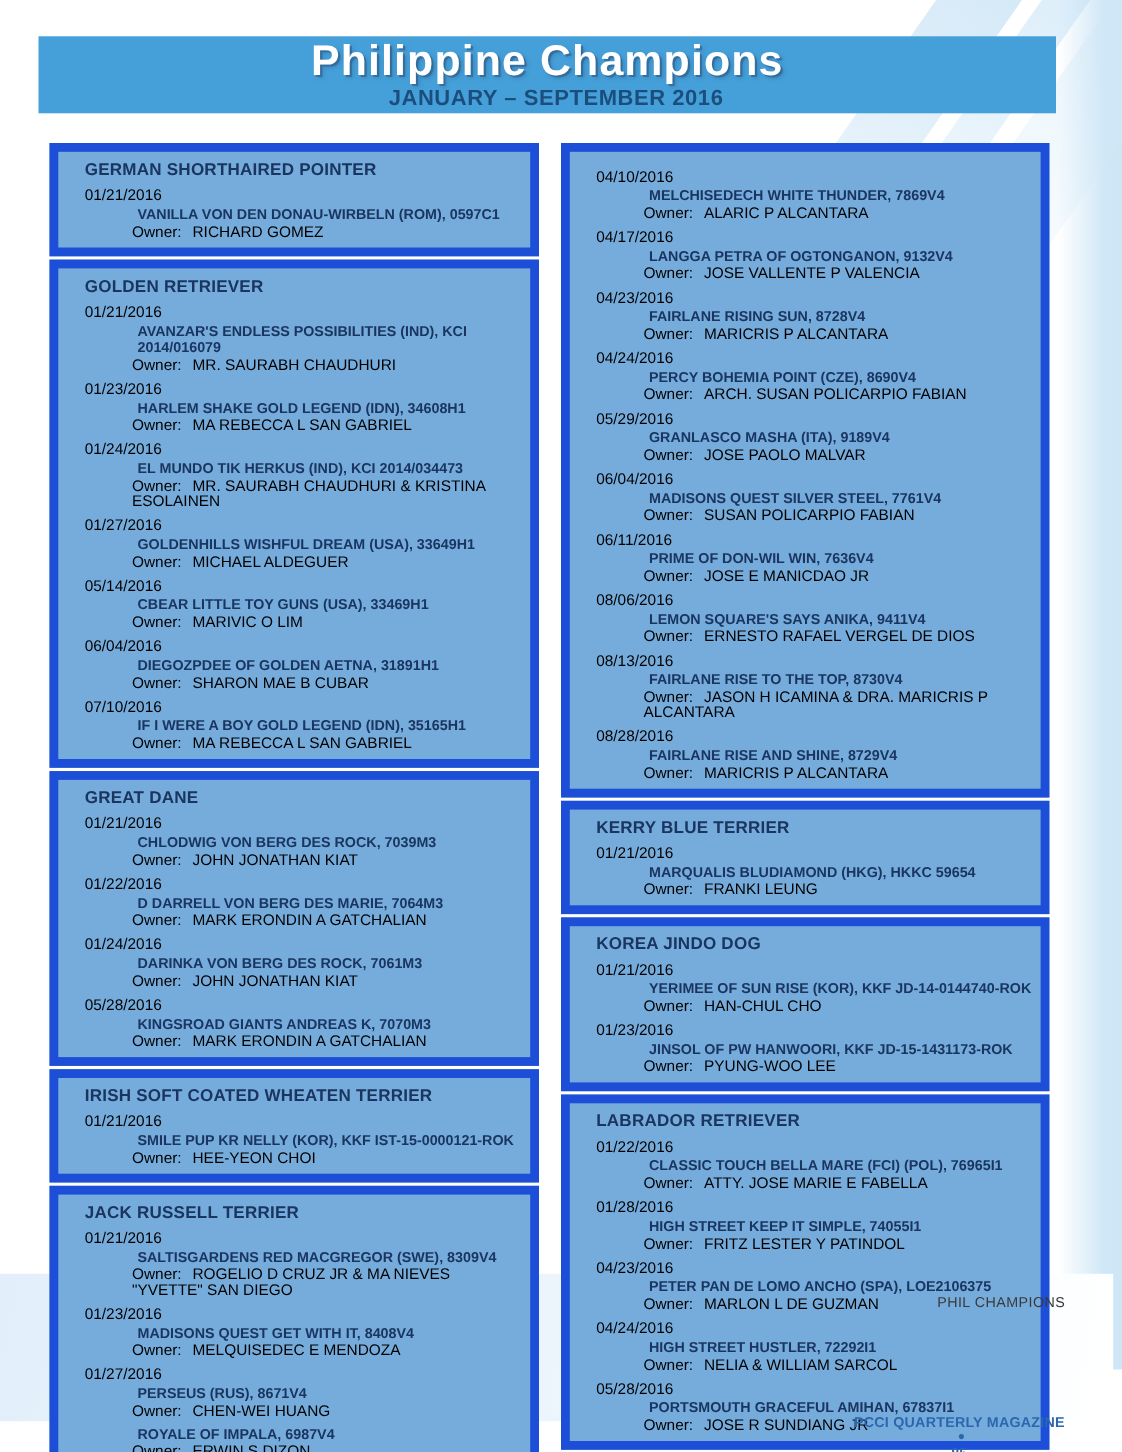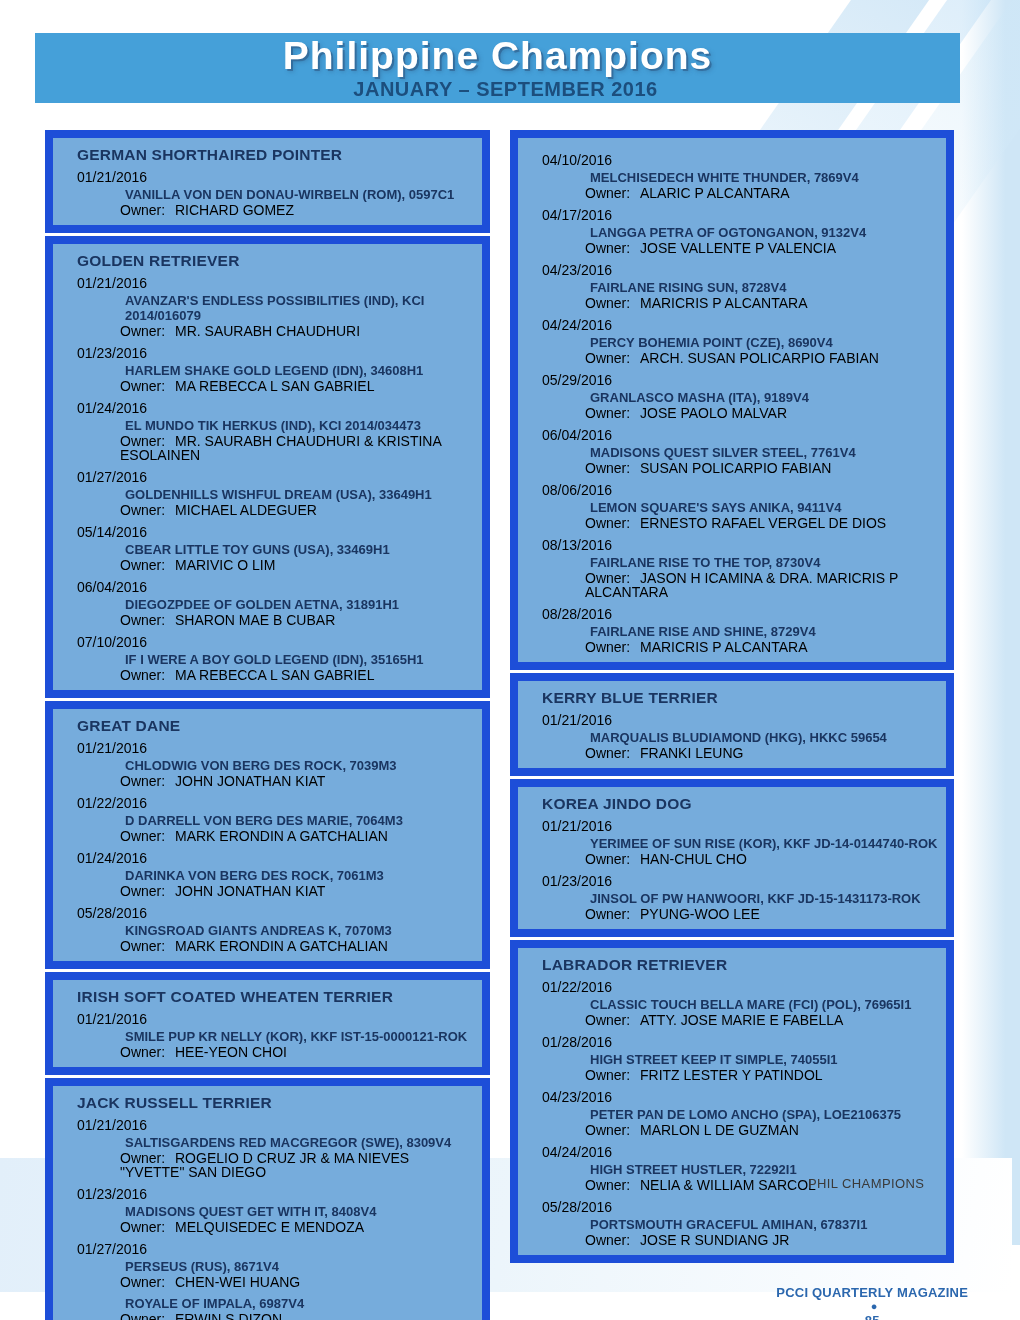--- a/index.html
+++ b/index.html
@@ -51,21 +51,21 @@
     letter-spacing:0.2px;
   }
   .box.no-header .entries { padding-top:8px; }
   .entry + .entry { margin-top:7px; }
   .date { font-size:14px; color:#000000; line-height:16px; margin-bottom:2px; }
   .dog  { font-size:13px; font-weight:bold; color:#1a3560; line-height:15px; margin-left:48px; }
   .owner-line { font-size:14px; color:#000000; line-height:14px; margin-left:43px; margin-top:1px; }
   .owner-label { display:inline-block; min-width:55px; }
   
   .phil-note {
-    position:absolute; left:808px; top:1176px; z-index:1;
+    position:absolute; left:852px; top:1176px; z-index:1;
     font-size:13px; color:#3a3a3a; letter-spacing:0.4px;
   }
   .page-footer {
     position:absolute; top:1285px; right:52px; z-index:1;
     display:flex; align-items:center; font-weight:bold; color:#2b67ae; font-size:13px;
     letter-spacing:0.2px;
     flex-direction:column;
   }
   .page-footer .dot { font-size:11px; margin:0 22px 0 26px; line-height:13px; }
 </style>
@@ -291,20 +291,27 @@
   </div>
 
   <div class="entry">
     <div class="date">06/04/2016</div>
     <div class="dog">MADISONS QUEST SILVER STEEL, 7761V4</div>
     <div class="owner-line">
       <span class="owner-label">Owner:</span><span class="owner">SUSAN POLICARPIO FABIAN</span>
     </div>
   </div>
 
+  <div class="entry">
+    <div class="date">06/11/2016</div>
+    <div class="dog">PRIME OF DON-WIL WIN, 7636V4</div>
+    <div class="owner-line">
+      <span class="owner-label">Owner:</span><span class="owner">JOSE E MANICDAO JR</span>
+    </div>
+  </div>
 
   <div class="entry">
     <div class="date">08/06/2016</div>
     <div class="dog">LEMON SQUARE'S SAYS ANIKA, 9411V4</div>
     <div class="owner-line">
       <span class="owner-label">Owner:</span><span class="owner">ERNESTO RAFAEL VERGEL DE DIOS</span>
     </div>
   </div>
 
   <div class="entry">

